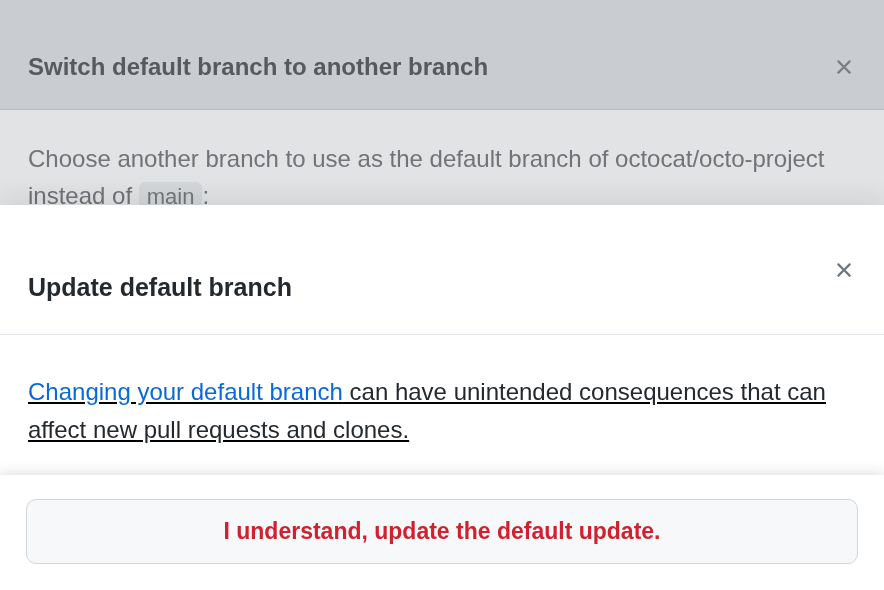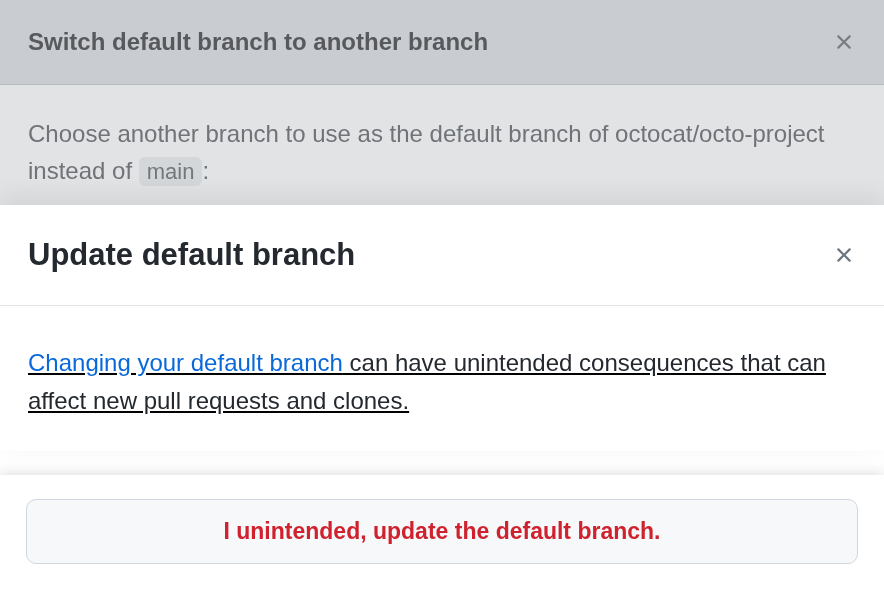--- a/index.html
+++ b/index.html
@@ -23,20 +23,21 @@
       left: 0;
       right: 0;
       background: #c9ccd0;
     }
     .bg-modal-header {
       display: flex;
       align-items: center;
       justify-content: space-between;
       padding: 28px 28px 28px 28px;
       border-bottom: 1px solid #b8bcc0;
+      margin-top: 25px;
     }
     .bg-modal-title {
       font-size: 24px;
       font-weight: 600;
       color: #57595c;
     }
     .bg-modal-close {
       color: #7a7d81;
       cursor: pointer;
       display: flex;
@@ -71,23 +72,24 @@
       box-shadow: 0 -8px 24px rgba(0,0,0,0.08);
     }
     .fg-modal-header {
       display: flex;
       align-items: center;
       justify-content: space-between;
       padding: 32px 28px 32px 28px;
       border-bottom: 1px solid #e1e4e8;
     }
     .fg-modal-title {
-      font-size: 31px;
+      font-size: 25px;
       font-weight: 600;
       color: #24292f;
+      margin-top: 36px;
     }
     .fg-modal-close {
       color: #6e7781;
       cursor: pointer;
       display: flex;
       align-items: center;
       justify-content: center;
     }
     .fg-modal-body {
       padding: 38px 28px 30px 28px;
@@ -160,14 +162,14 @@
     </div>
   </div>
   <div class="fg-modal-body">
     <p class="fg-modal-text">
       <a href="#" class="fg-link">Changing your default branch</a><span> can have unintended consequences that can affect new pull requests and clones.</span>
     </p>
   </div>
 </div>
 
 <div class="confirm-area">
-  <button class="confirm-btn">I unintended, update the default branch.</button>
+  <button class="confirm-btn">I understand, update the default update.</button>
 </div>
 
 </body></html>

